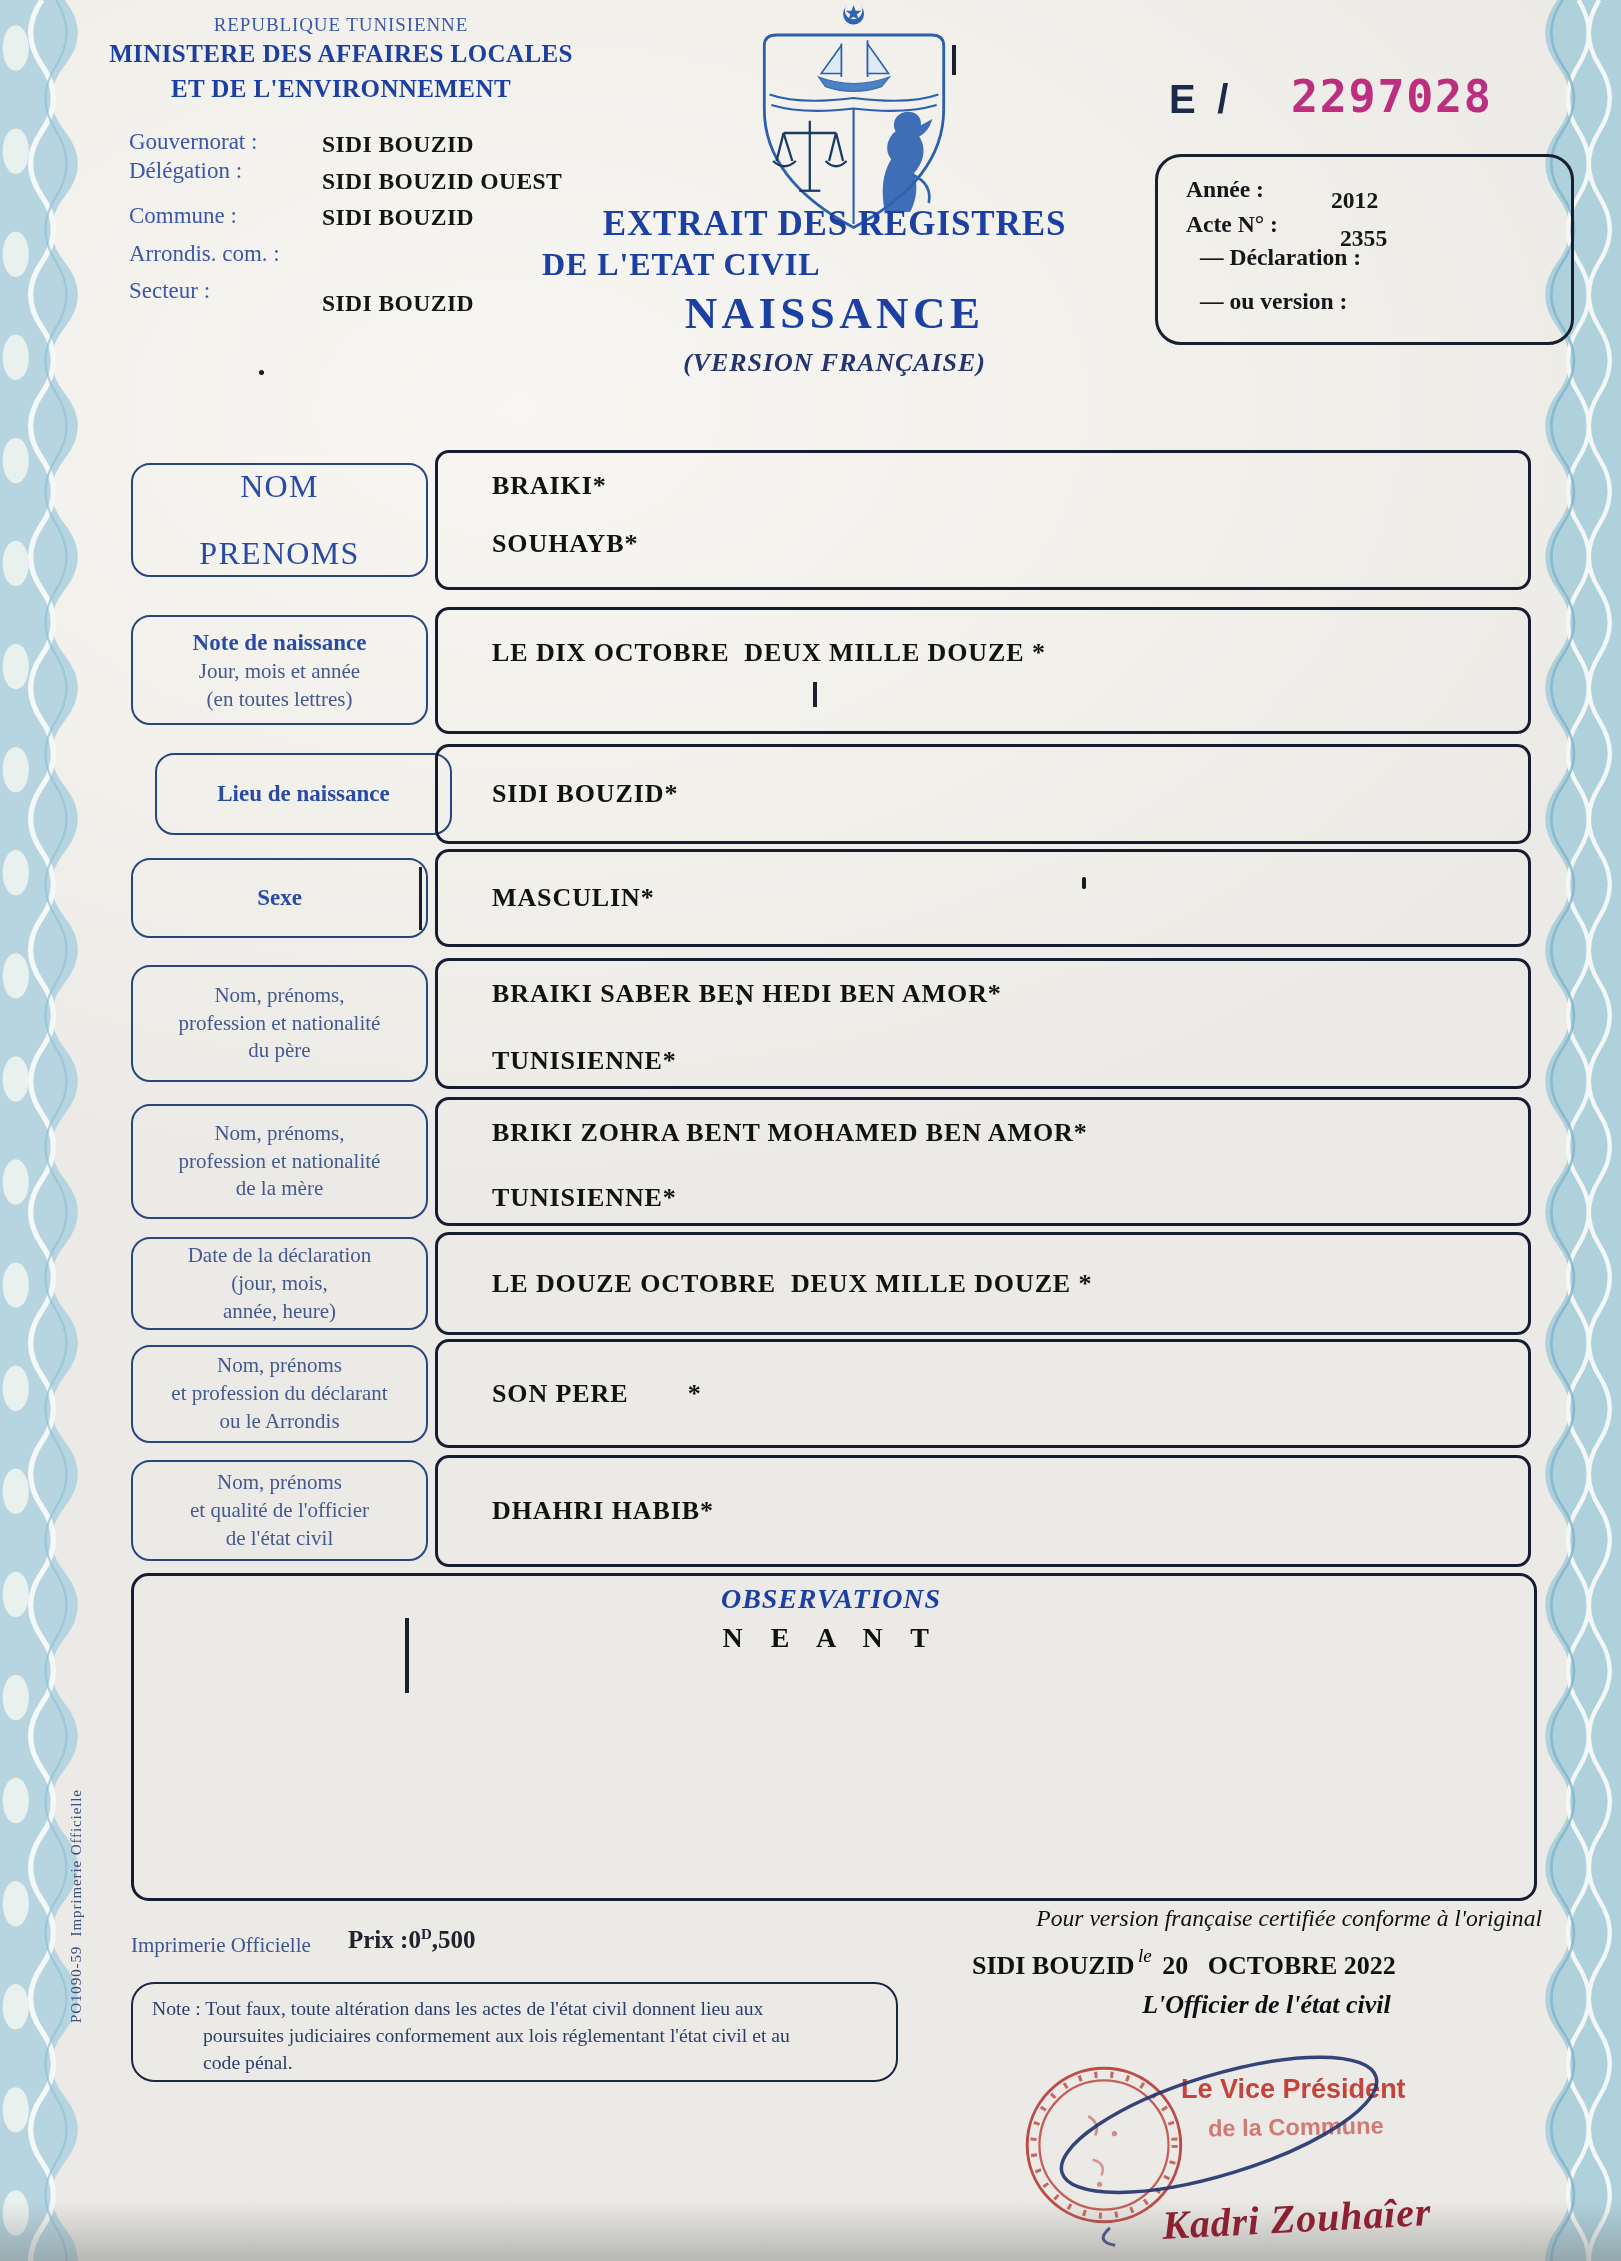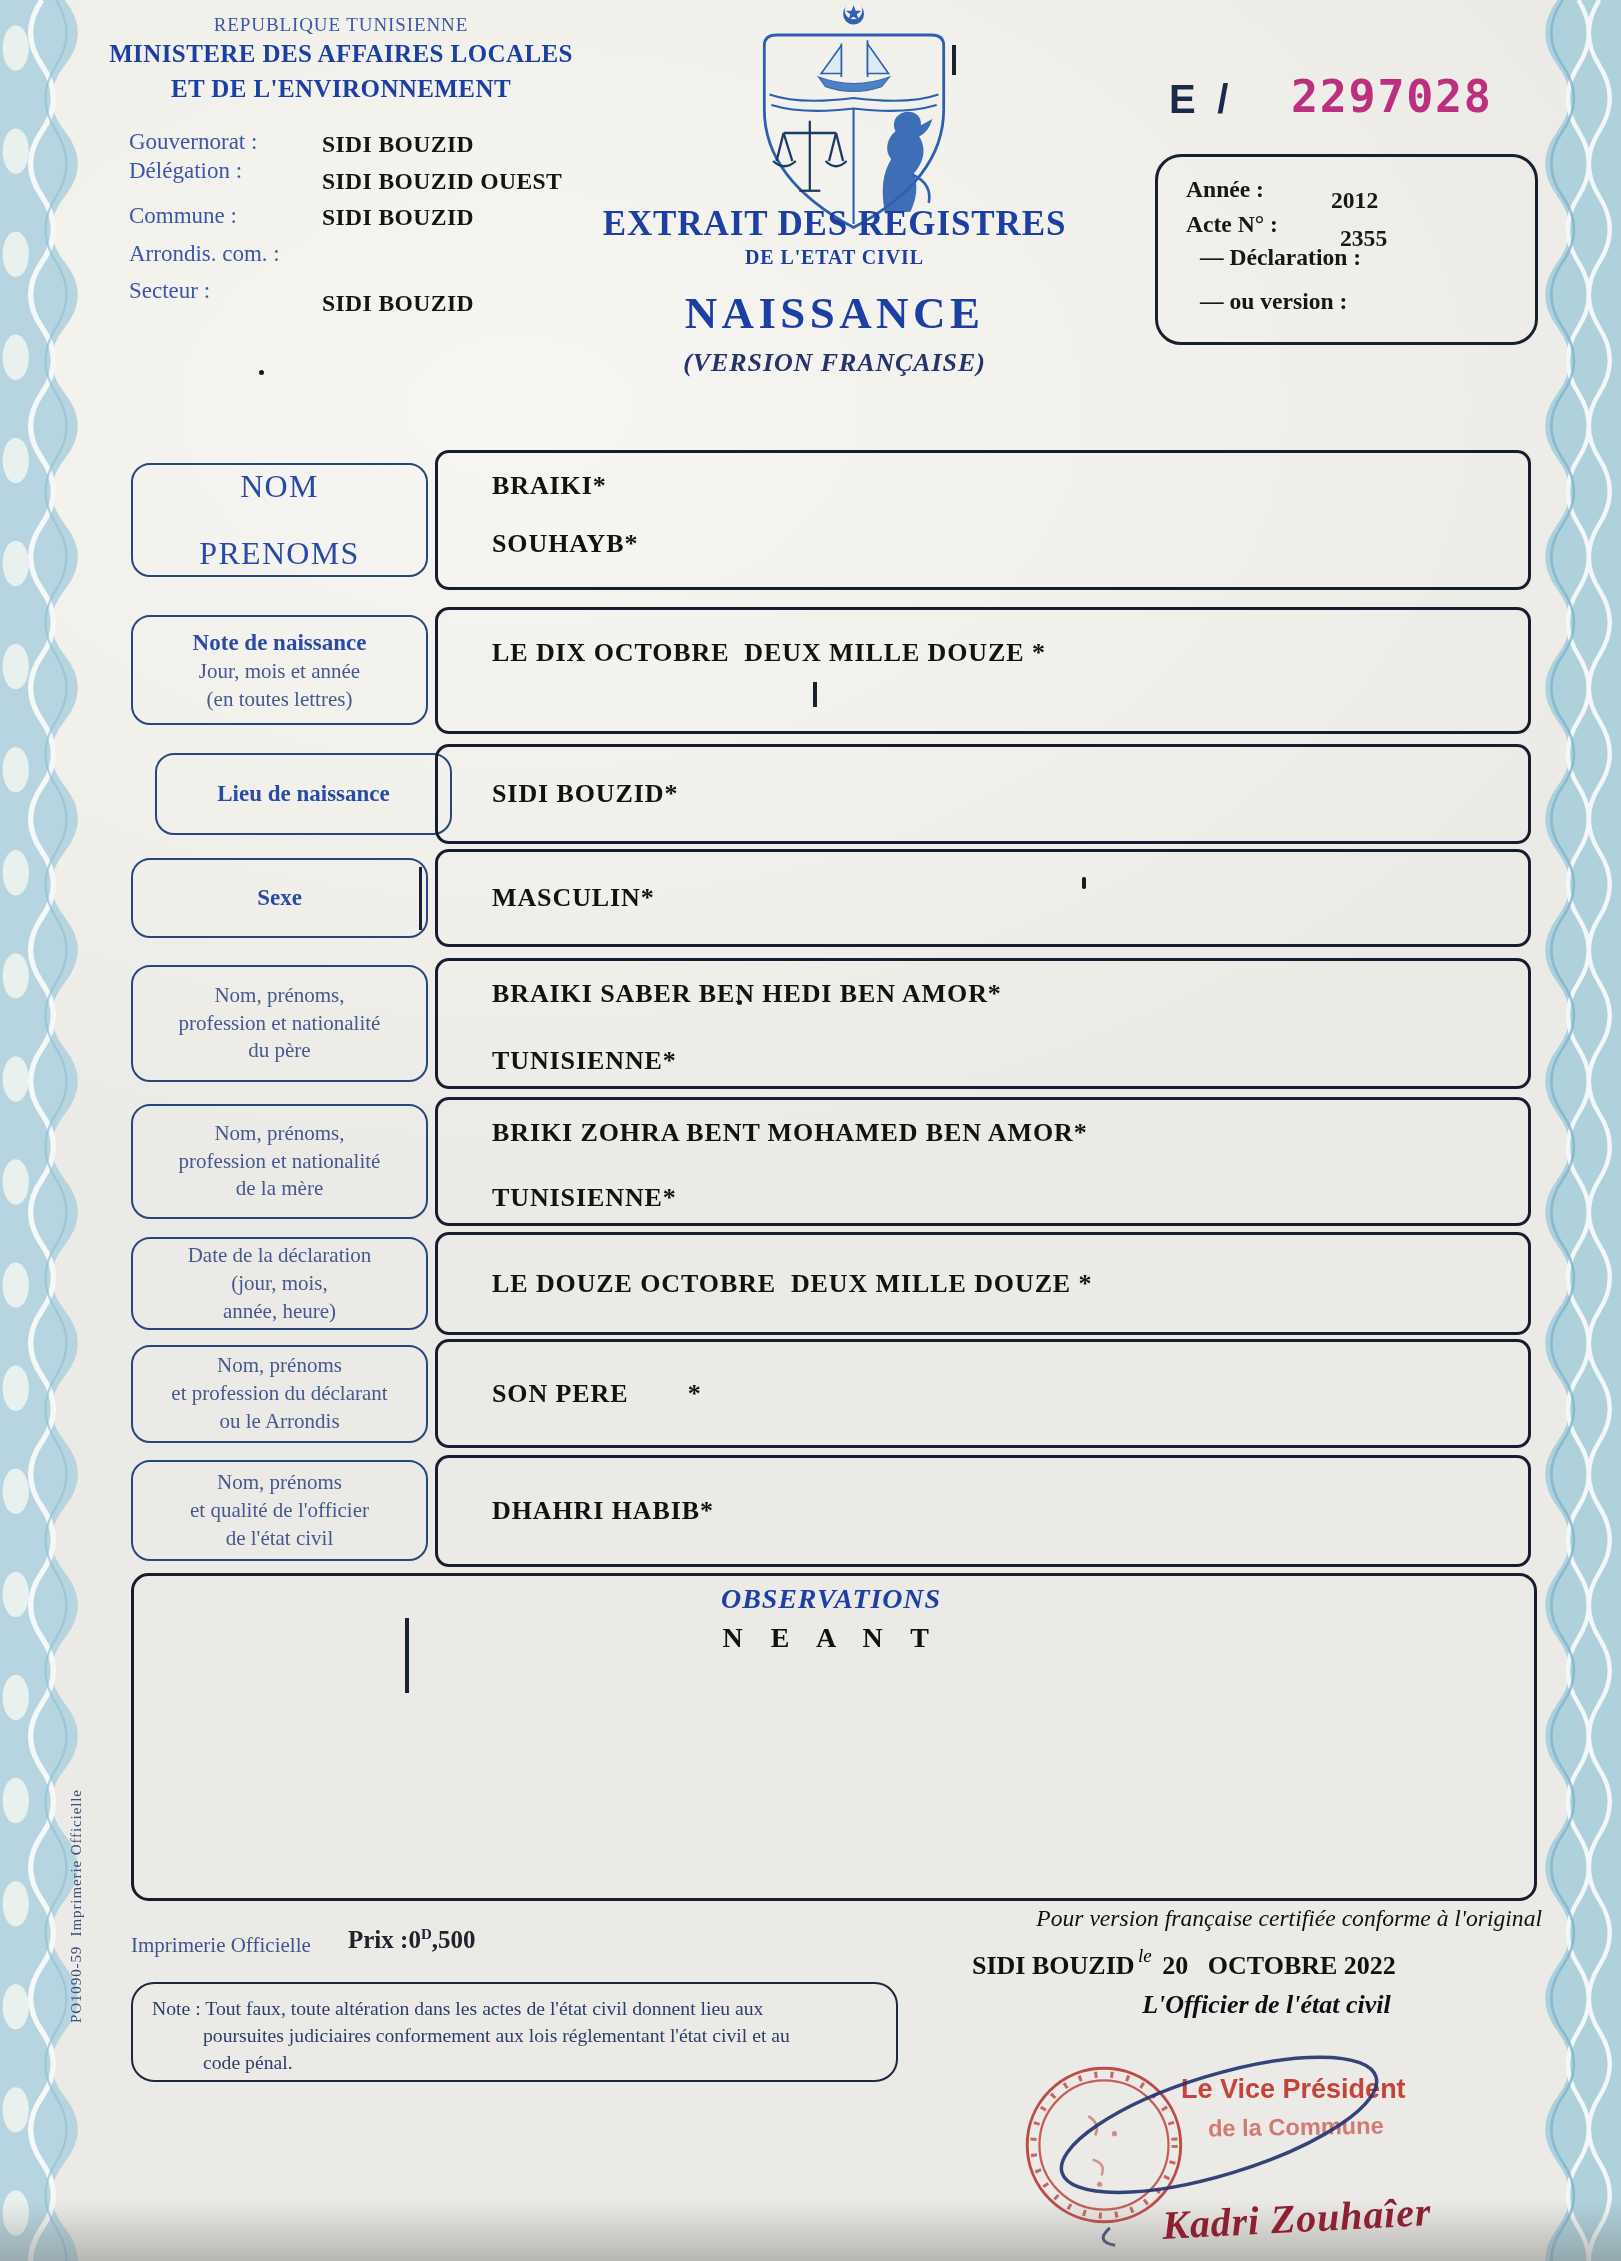--- a/index.html
+++ b/index.html
@@ -12,24 +12,24 @@
   #band-left{position:absolute;left:0;top:0;width:98px;height:2261px;z-index:1;}
   #band-right{position:absolute;right:0;top:0;width:89px;height:2261px;z-index:1;}
   
   .hdr-line1{left:105px;top:14px;width:472px;text-align:center;font-size:19px;letter-spacing:0.9px;color:var(--label_blue);}
   .hdr-line2{left:70px;top:40px;width:542px;text-align:center;font-size:25px;font-weight:700;color:var(--title_blue);letter-spacing:0.4px;}
   .hdr-line3{left:70px;top:75px;width:542px;text-align:center;font-size:25px;font-weight:700;color:var(--title_blue);letter-spacing:0.4px;}
   .fld-label{left:129px;font-size:23px;color:var(--label_blue);}
   .fld-value{left:322px;font-size:23.6px;font-weight:700;color:#141414;letter-spacing:0.4px;}
   .serial-prefix{left:1169px;top:77px;font-family:"Liberation Sans",sans-serif;font-size:40px;font-weight:700;color:#1b2a4a;letter-spacing:5.2px;}
   .serial-number{left:1291px;top:70px;font-family:"DejaVu Sans Mono",monospace;font-size:45px;font-weight:700;color:var(--serial_magenta);letter-spacing:1.7px;}
-  .act-box{left:1155px;top:154px;width:377px;height:185px;border:3.1px solid #16202e;border-radius:26px;}
+  .act-box{left:1155px;top:154px;width:377px;height:185px;border:3.1px solid #16202e;border-radius:26px;padding-left:36px;}
   .act-box span{position:absolute;font-size:23.6px;font-weight:700;color:#17171a;white-space:pre;}
   .title1{left:542px;top:204px;width:585px;text-align:center;font-size:35px;font-weight:700;color:var(--title_blue);letter-spacing:0.9px;}
-  .title2{left:542px;top:246px;width:585px;text-align:center;font-size:20px;font-weight:700;color:var(--title_blue);letter-spacing:0.9px;}
+  .title2{left:542px;top:246px;width:585px;text-align:left;font-size:32px;font-weight:700;color:var(--title_blue);letter-spacing:0.9px;}
   .title3{left:542px;top:287px;width:585px;text-align:center;font-size:45px;font-weight:700;color:#1c3fa3;letter-spacing:4.4px;}
   .title4{left:542px;top:348px;width:585px;text-align:center;font-size:26px;font-weight:700;font-style:italic;color:#25336e;letter-spacing:0.9px;}
   
   .row{position:absolute;left:0;width:1622px;z-index:2;}
   .label-box{position:absolute;left:131px;width:297px;border:2.6px solid #28457c;border-radius:19px;
              display:flex;flex-direction:column;justify-content:center;align-items:center;text-align:center;
              padding:3.5px 8.7px;box-sizing:border-box;}
   .value-box{position:absolute;left:435px;width:1096px;top:0;height:100%;border:3.1px solid #161d30;border-radius:14px;
              box-sizing:border-box;display:flex;flex-direction:column;padding-left:54px;}
   .v-center{justify-content:center;}

